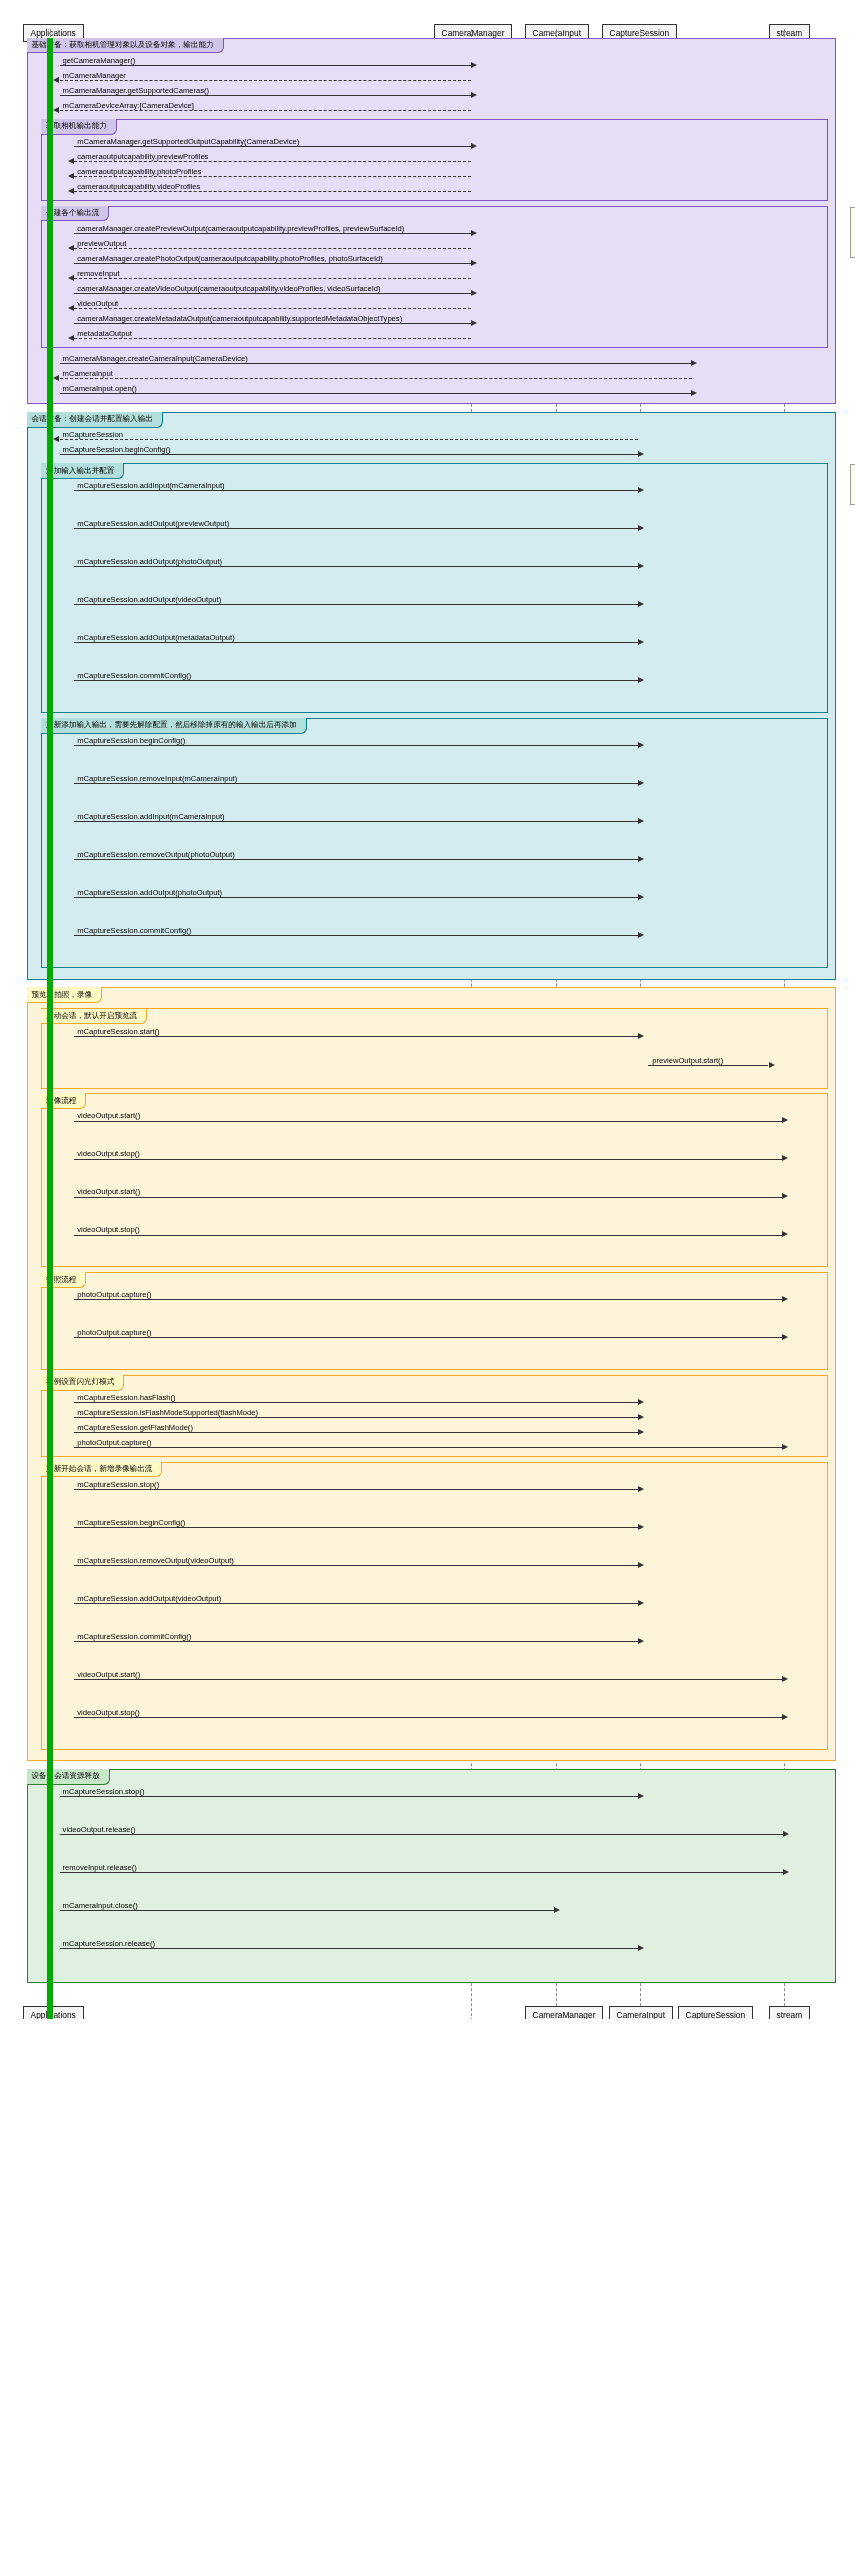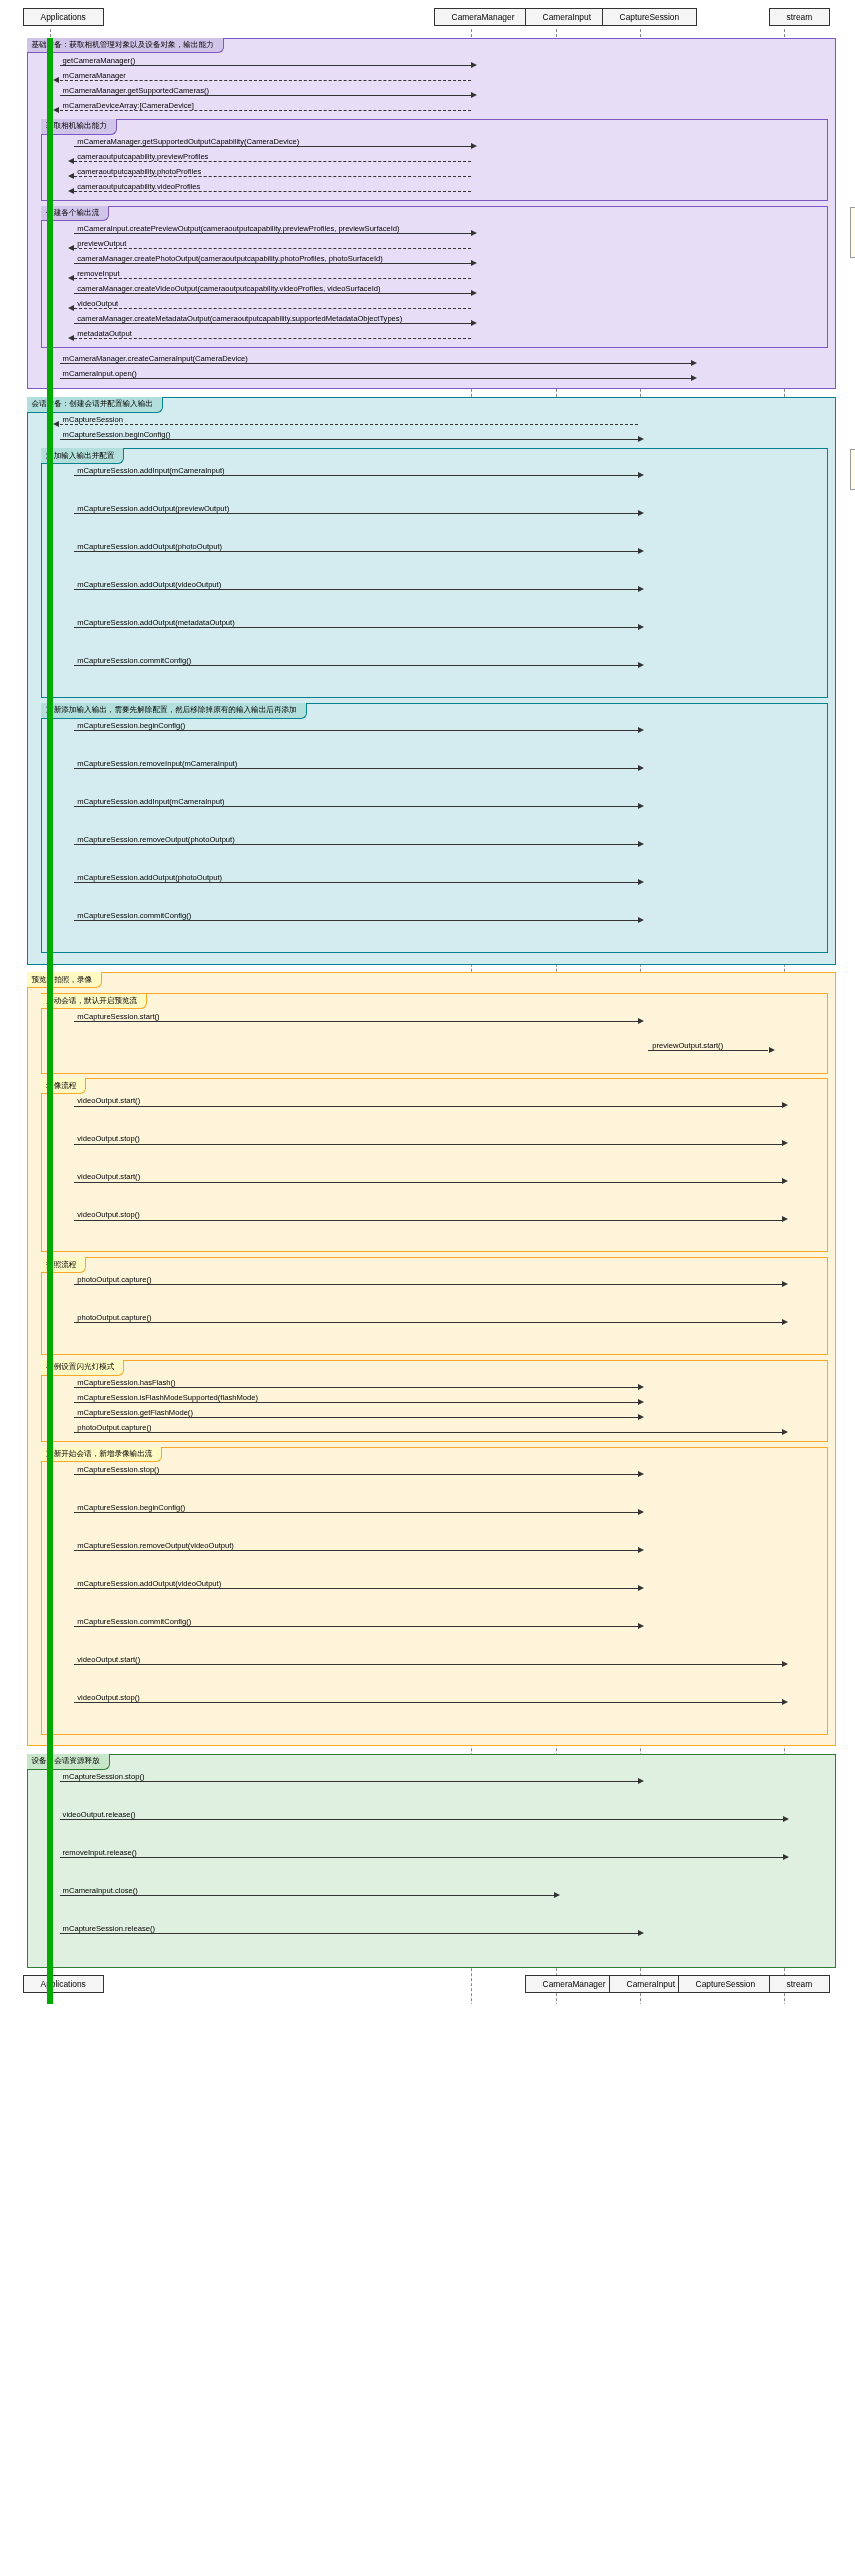--- a/index.html
+++ b/index.html
@@ -1,19 +1,19 @@
 <!DOCTYPE html>
 <html style="font-size:12px"><head>
 <meta charset="utf-8">
 <style>
 * { margin: 0; padding: 0; box-sizing: border-box; }
 body { font-family: Arial, sans-serif; font-size: 7.6px; background: #fff; padding: 7.6px; width: 855px; }
 .diagram { position: relative; width: 840px; }
 .participants { display: flex; position: relative; height: 21px; }
-.participant { position: absolute; border: 0.8px solid #333; background: #f5f5f5; padding: 3px 17px; font-size: 8.4px; text-align: center; }
+.participant { position: absolute; border: 0.8px solid #333; background: #f5f5f5; padding: 3px 7px; font-size: 8.4px; text-align: center; margin-top: 16px; }
 .lifeline { position: absolute; top: 21px; border-left: 1.5px dashed #888; z-index: 0; }
 .activation { position: absolute; background: #0a0; width: 6px; z-index: 2; }
 .block { border: 0.8px solid; border-radius: 0; margin: 0; position: relative; z-index: 1; }
 .block-title { display: inline-block; border: 0.8px solid; border-top: none; border-left: none; border-radius: 0 0 6px 0; padding: 2.3px 9px 2.3px 4.6px; font-size: 7.6px; position: relative; top: -0.8px; left: -0.8px; }
 .msg-row { position: relative; height: 29px; margin-left: 9px; }
 .msg-row.short { height: 15px; }
 .msg-row.tall { height: 38px; text-decoration: underline; }
 .msg-label { position: absolute; top: 1.5px; left: 26px; font-size: 7.6px; white-space: nowrap; }
 .arrow-line { position: absolute; top: 10.7px; left: 23px; height: 0.8px; background: #333; }
 .arrow-line.dashed { background: none; border-top: 0.8px dashed #333; }
@@ -104,21 +104,21 @@
           <div class="arrow-head right" style="left:16.7px;transform:rotate(180deg)"></div>
         </div>
   </div>
 
   <div class="block purple inner" style="position:relative">
     <div class="note" style="right:-122px;top:0;white-space:pre-line">可以不全创建，只创建双流
 预览+拍照、
 预览+录像</div>
     <span class="block-title">创建各个输出流</span>
     <div class="msg-row short">
-          <span class="msg-label">mCameraInput.createPreviewOutput(cameraoutputcapability.previewProfiles, previewSurfaceId)</span>
+          <span class="msg-label">cameraManager.createPreviewOutput(cameraoutputcapability.previewProfiles, previewSurfaceId)</span>
           <div class="arrow-line" style="width:397px"></div>
           <div class="arrow-head right" style="left:420px"></div>
         </div>
     <div class="msg-row short">
           <span class="msg-label">previewOutput</span>
           <div class="arrow-line dashed" style="width:397px"></div>
           <div class="arrow-head right" style="left:16.7px;transform:rotate(180deg)"></div>
         </div>
     <div class="msg-row short">
           <span class="msg-label">cameraManager.createPhotoOutput(cameraoutputcapability.photoProfiles, photoSurfaceId)</span>
@@ -149,20 +149,25 @@
           <span class="msg-label">metadataOutput</span>
           <div class="arrow-line dashed" style="width:397px"></div>
           <div class="arrow-head right" style="left:16.7px;transform:rotate(180deg)"></div>
         </div>
   </div>
 
   <div class="msg-row short">
         <span class="msg-label">mCameraManager.createCameraInput(CameraDevice)</span>
         <div class="arrow-line" style="width:632px"></div>
         <div class="arrow-head right" style="left:654px"></div>
+      </div>
+  <div class="msg-row short">
+        <span class="msg-label">mCameraInput</span>
+        <div class="arrow-line dashed" style="width:632px"></div>
+        <div class="arrow-head right" style="left:16.7px;transform:rotate(180deg)"></div>
       </div>
   <div class="msg-row short">
         <span class="msg-label">mCameraInput.open()</span>
         <div class="arrow-line" style="width:632px"></div>
         <div class="arrow-head right" style="left:654px"></div>
       </div>
 </div>
 
 <div class="block cyan outer">
   <span class="block-title">会话准备：创建会话并配置输入输出</span>

